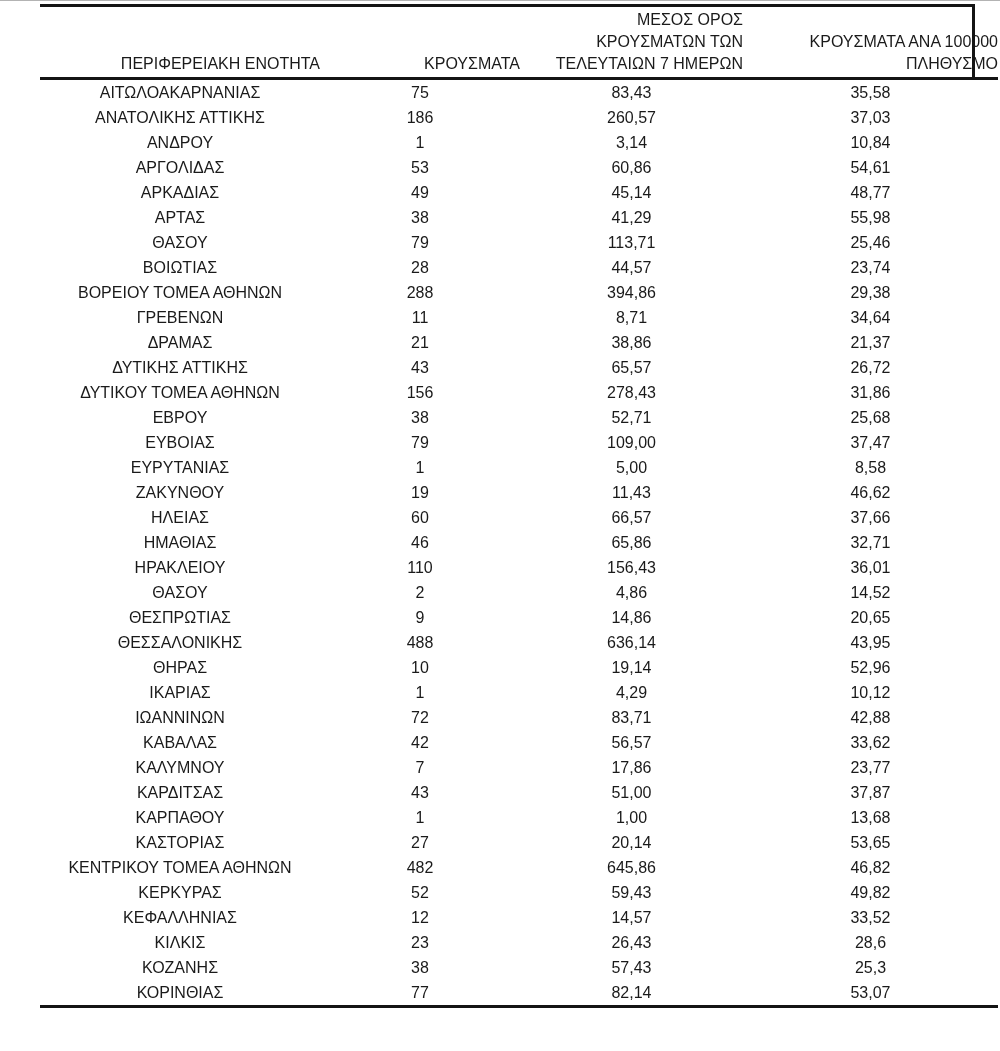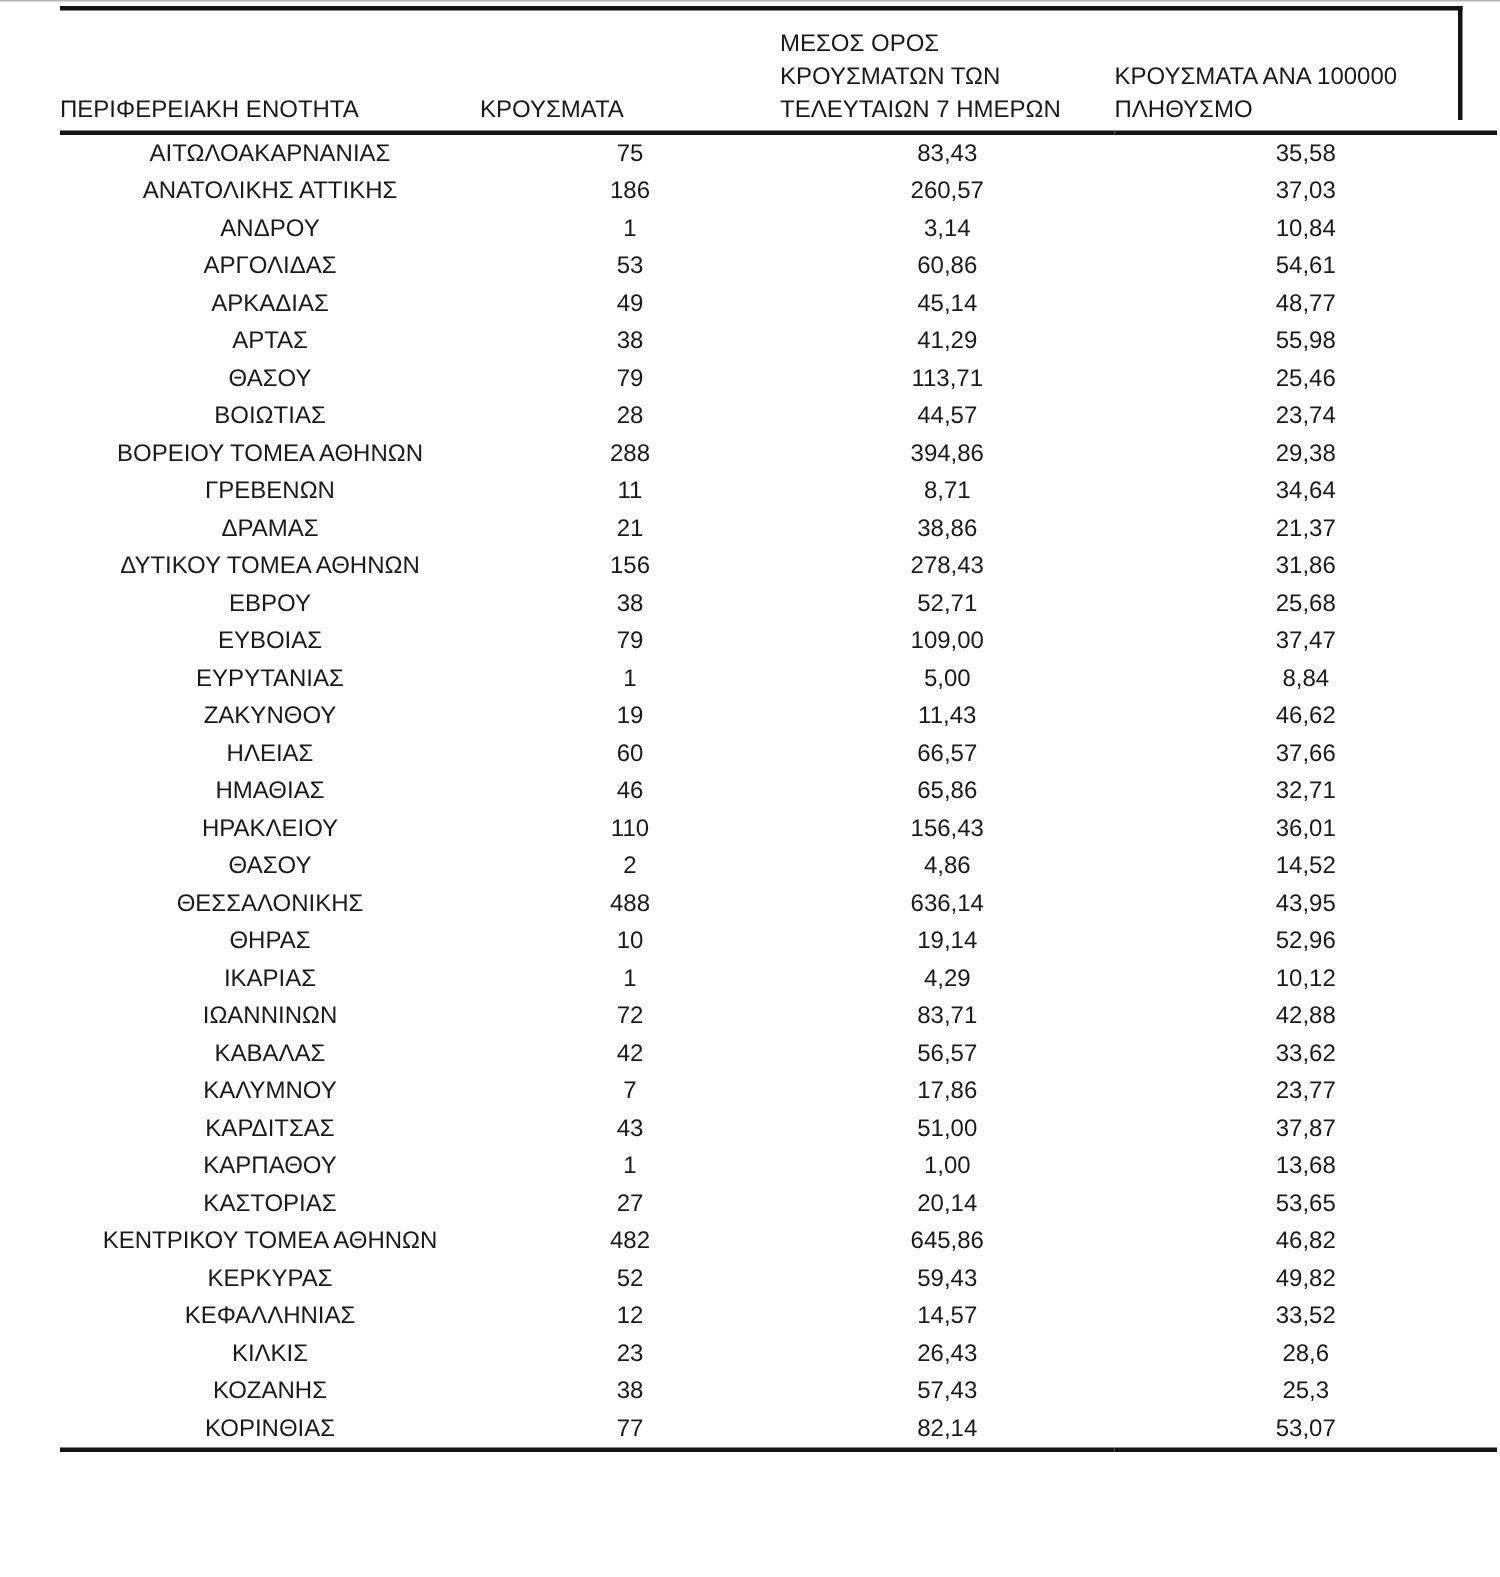--- a/index.html
+++ b/index.html
@@ -52,25 +52,25 @@
     width: 958px;
     margin-top: 3px;
     border-bottom: 3px solid #141414;
   }
   table.cases col.c1 { width: 280px; }
   table.cases col.c2 { width: 200px; }
   table.cases col.c3 { width: 223px; }
   table.cases col.c4 { width: 255px; }
   table.cases thead th {
     vertical-align: bottom;
-    text-align: left;
+    text-align: right;
     font-weight: normal;
     font-size: 16px;
     line-height: 22px;
-    padding: 12px 0 2px 0;
+    padding: 2px 0 2px 0;
     border-bottom: 3px solid #141414;
     white-space: nowrap;
   }
   table.cases tbody td {
     text-align: center;
     vertical-align: middle;
     font-size: 16px;
     height: 25px;
     padding: 0;
     white-space: nowrap;
@@ -173,20 +173,26 @@
             <td>8,71</td>
             <td>34,64</td>
           </tr>
           <tr>
             <td>ΔΡΑΜΑΣ</td>
             <td>21</td>
             <td>38,86</td>
             <td>21,37</td>
           </tr>
           <tr>
+            <td>ΔΥΤΙΚΗΣ ΑΤΤΙΚΗΣ</td>
+            <td>43</td>
+            <td>65,57</td>
+            <td>26,72</td>
+          </tr>
+          <tr>
             <td>ΔΥΤΙΚΟΥ ΤΟΜΕΑ ΑΘΗΝΩΝ</td>
             <td>156</td>
             <td>278,43</td>
             <td>31,86</td>
           </tr>
           <tr>
             <td>ΕΒΡΟΥ</td>
             <td>38</td>
             <td>52,71</td>
             <td>25,68</td>
@@ -194,21 +200,21 @@
           <tr>
             <td>ΕΥΒΟΙΑΣ</td>
             <td>79</td>
             <td>109,00</td>
             <td>37,47</td>
           </tr>
           <tr>
             <td>ΕΥΡΥΤΑΝΙΑΣ</td>
             <td>1</td>
             <td>5,00</td>
-            <td>8,84</td>
+            <td>8,58</td>
           </tr>
           <tr>
             <td>ΖΑΚΥΝΘΟΥ</td>
             <td>19</td>
             <td>11,43</td>
             <td>46,62</td>
           </tr>
           <tr>
             <td>ΗΛΕΙΑΣ</td>
             <td>60</td>
@@ -225,20 +231,26 @@
             <td>ΗΡΑΚΛΕΙΟΥ</td>
             <td>110</td>
             <td>156,43</td>
             <td>36,01</td>
           </tr>
           <tr>
             <td>ΘΑΣΟΥ</td>
             <td>2</td>
             <td>4,86</td>
             <td>14,52</td>
+          </tr>
+          <tr>
+            <td>ΘΕΣΠΡΩΤΙΑΣ</td>
+            <td>9</td>
+            <td>14,86</td>
+            <td>20,65</td>
           </tr>
           <tr>
             <td>ΘΕΣΣΑΛΟΝΙΚΗΣ</td>
             <td>488</td>
             <td>636,14</td>
             <td>43,95</td>
           </tr>
           <tr>
             <td>ΘΗΡΑΣ</td>
             <td>10</td>

